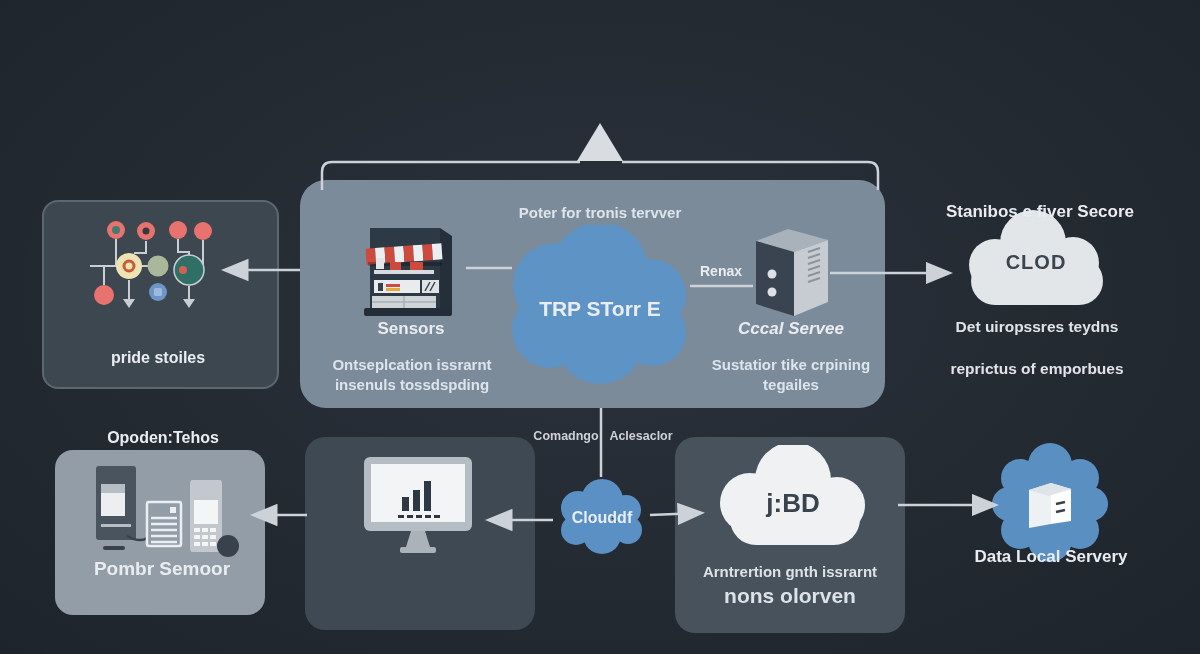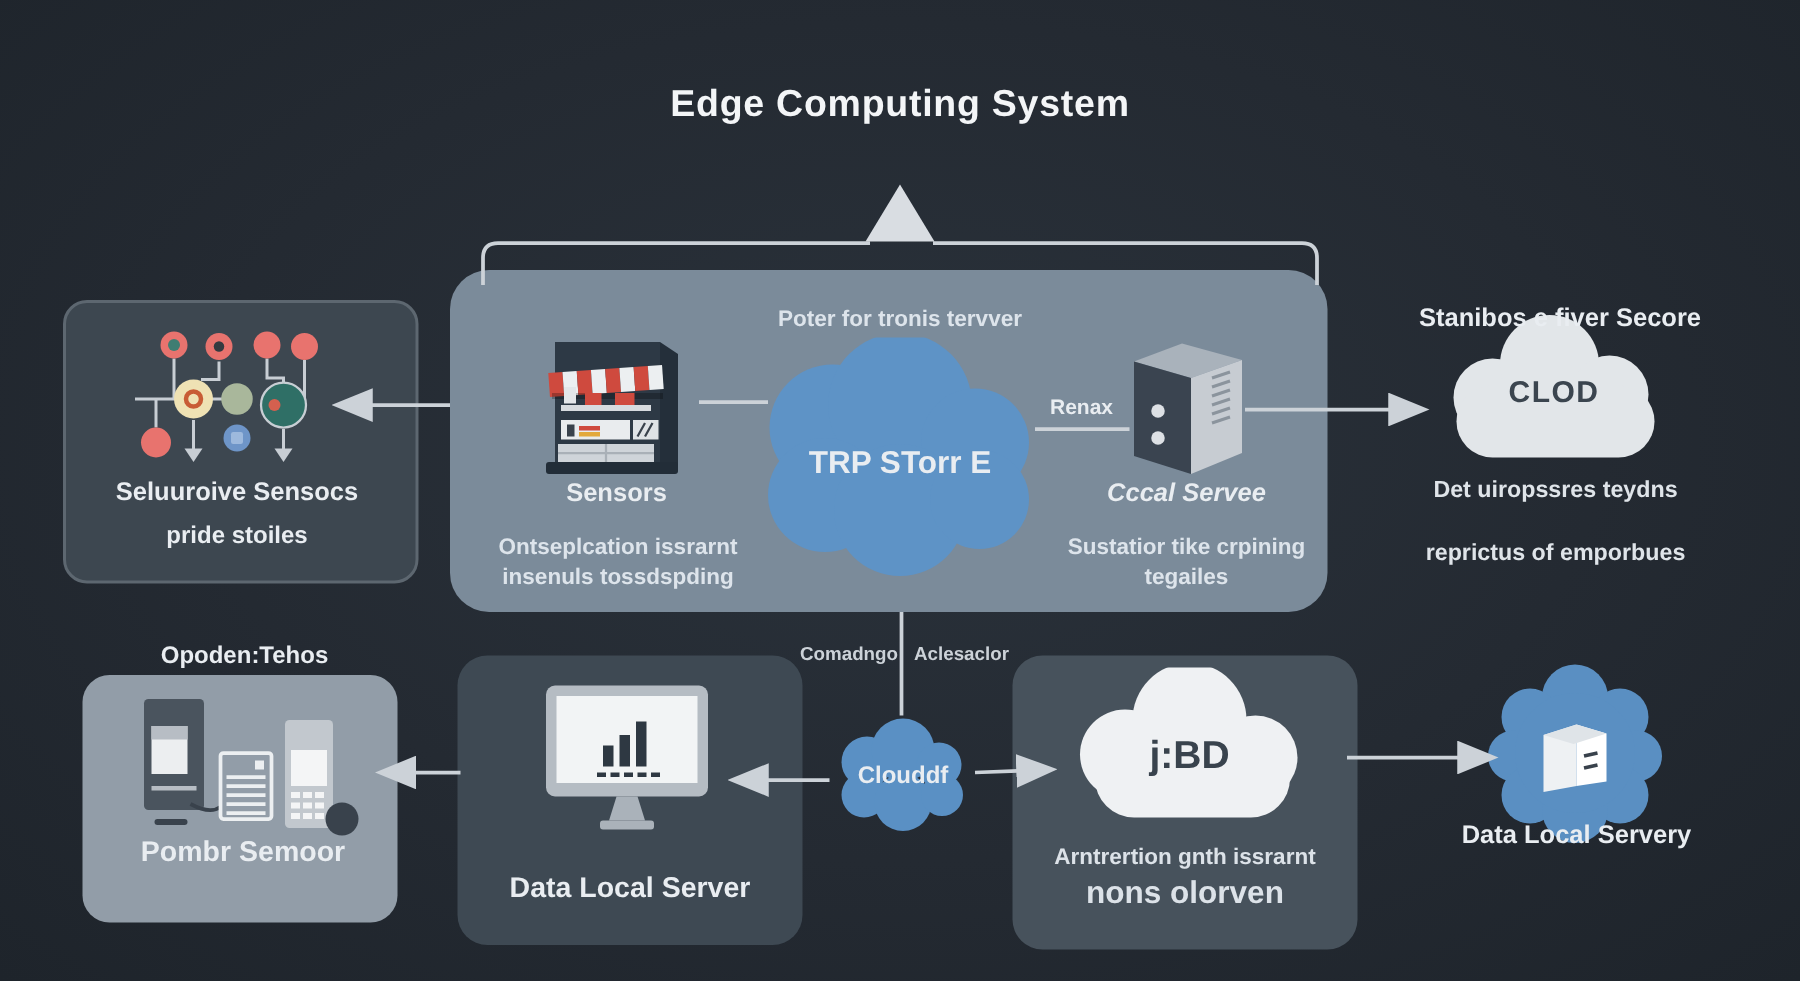--- a/index.html
+++ b/index.html
@@ -16,21 +16,20 @@
   .h17{font-size:17px;}
   .h15{font-size:15px;}
   .connectors{position:absolute;left:0;top:0;z-index:6;pointer-events:none;}
   .icon-svg{position:absolute;z-index:3;}
 </style>
 </head>
 <body>
 
 <div class="canvas">
 
-  <div class="lbl title" style="left:600px;top:55px;">Edge Computing System</div>
 
   <div class="box" style="left:42px;top:200px;width:233px;height:185px;background:#3d4750;border:2px solid #5d6770;border-radius:16px;z-index:1;"></div>
   <div class="box" style="left:300px;top:180px;width:585px;height:228px;background:#7b8b9a;border-radius:26px;z-index:1;"></div>
   <div class="box" style="left:55px;top:450px;width:210px;height:165px;background:#929da8;border-radius:18px;z-index:1;"></div>
   <div class="box" style="left:305px;top:437px;width:230px;height:193px;background:#3e4953;border-radius:20px;z-index:1;"></div>
   <div class="box" style="left:675px;top:437px;width:230px;height:196px;background:#47525c;border-radius:20px;z-index:1;"></div>
 
   <svg class="icon-svg" style="left:42px;top:200px;" width="233" height="145" viewBox="0 0 233 145">
     <g stroke="#c8ced4" stroke-width="2" fill="none">
       <path d="M74,39 V66"></path>
@@ -52,21 +51,20 @@
     <circle cx="161" cy="31" r="9" fill="#e8736e"></circle>
     <circle cx="87" cy="66" r="13" fill="#efe2b4"></circle>
       <circle cx="87" cy="66" r="5" fill="none" stroke="#c85c35" stroke-width="3"></circle>
     <circle cx="116" cy="66" r="10.5" fill="#a9b79b"></circle>
     <circle cx="147" cy="70" r="15" fill="#2f6f66" stroke="#c8ced4" stroke-width="1.5"></circle>
       <circle cx="141" cy="70" r="4" fill="#d4604f"></circle>
     <circle cx="116" cy="92" r="9" fill="#6e95c8"></circle>
       <rect x="112" y="88" width="8" height="8" rx="1.5" fill="#9db9dd"></rect>
     <circle cx="62" cy="95" r="10" fill="#e8736e"></circle>
   </svg>
-  <div class="lbl h17" style="left:158px;top:318px;z-index:4;">Seluuroive Sensocs</div>
   <div class="lbl" style="left:158px;top:349px;font-size:16px;z-index:4;">pride stoiles</div>
 
   <div class="lbl h15 sub" style="left:600px;top:204px;z-index:4;">Poter for tronis tervver</div>
 
   <svg class="icon-svg" style="left:362px;top:222px;" width="100" height="100" viewBox="0 0 100 100">
     <polygon points="78,6 90,14 90,92 78,88" fill="#242f3a"></polygon>
     <rect x="8" y="6" width="70" height="82" fill="#2d3945"></rect>
     <rect x="2" y="86" width="88" height="8" rx="2" fill="#222d38"></rect>
     <g transform="rotate(-4 42 32)">
       <rect x="4" y="24" width="9.5" height="16" fill="#cf4a3e"></rect>
@@ -186,21 +184,20 @@
       <rect x="36" y="60" width="6" height="3"></rect>
         <rect x="45" y="60" width="6" height="3"></rect>
         <rect x="54" y="60" width="6" height="3"></rect>
         <rect x="63" y="60" width="6" height="3"></rect>
         <rect x="72" y="60" width="6" height="3"></rect>
     </g>
     <circle cx="56" cy="80" r="2.5" fill="#39424c"></circle>
     <polygon points="49,76 63,76 68,92 44,92" fill="#aab2ba"></polygon>
     <rect x="38" y="92" width="36" height="6" rx="2" fill="#aab2ba"></rect>
   </svg>
-  <div class="lbl" style="left:420px;top:582px;font-size:19px;z-index:4;">Data Local Server</div>
 
   <div class="lbl" style="left:566px;top:429px;font-size:12.5px;color:#ccd2d8;z-index:4;">Comadngo</div>
   <div class="lbl" style="left:641px;top:429px;font-size:12.5px;color:#ccd2d8;z-index:4;">Aclesaclor</div>
   <svg class="icon-svg" style="left:550px;top:478px;" width="105" height="85" viewBox="0 0 105 85">
     <g fill="#5a90c4">
       <circle cx="28" cy="30" r="17"></circle>
         <circle cx="52" cy="22" r="21"></circle>
         <circle cx="76" cy="32" r="15"></circle>
       <circle cx="26" cy="52" r="15"></circle>
         <circle cx="52" cy="57" r="19"></circle>

